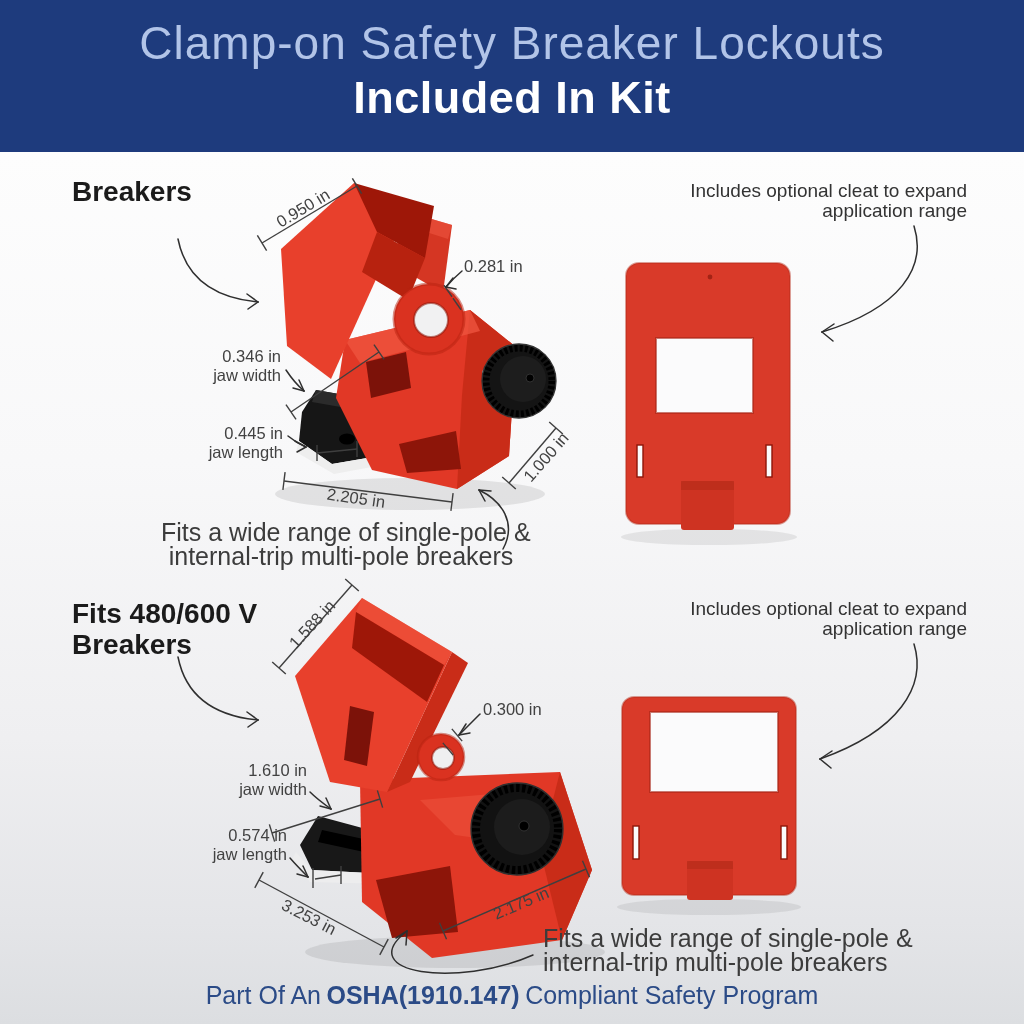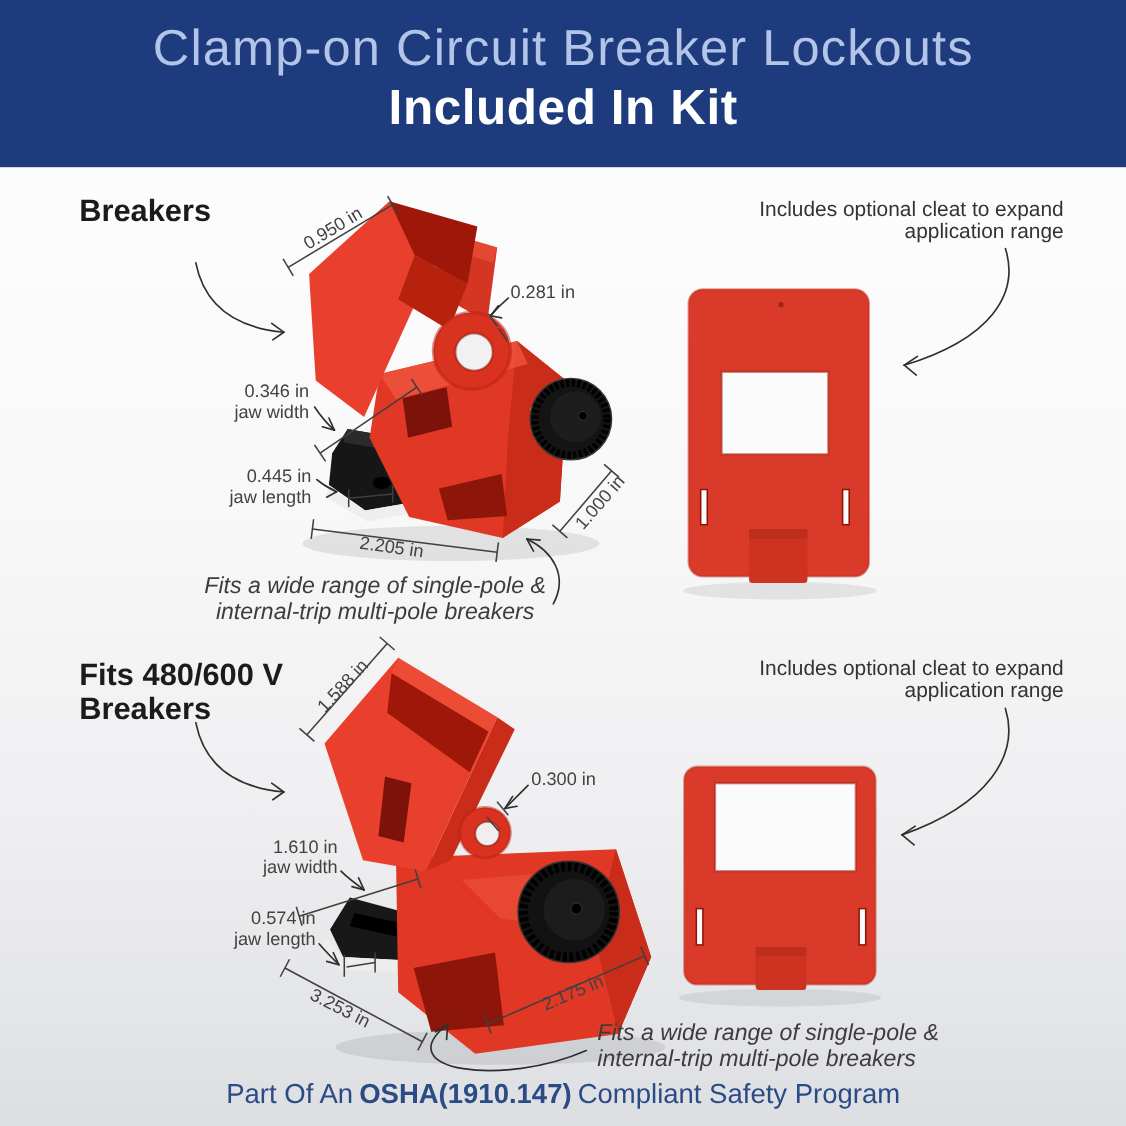--- a/index.html
+++ b/index.html
@@ -6,34 +6,34 @@
   .canvas{position:relative;width:1024px;height:1024px;margin:0 auto;overflow:hidden;
     font-family:"Liberation Sans",sans-serif;
     background:linear-gradient(180deg,#fdfdfd 152px,#f8f8f9 45%,#efeff1 72%,#e4e5e8 90%,#dcdee1 100%);}
   .header{position:absolute;top:0;left:0;right:0;height:152px;background:#1e3b7d;text-align:center;}
   .h-title{padding-top:15px;font-size:46px;line-height:57px;color:#b2c4e8;font-weight:400;letter-spacing:1px;}
   .h-sub{font-size:45px;line-height:52px;color:#ffffff;font-weight:bold;letter-spacing:.5px;}
   .sec-label{position:absolute;font-size:28px;font-weight:bold;color:#1b1b1b;line-height:31px;white-space:nowrap;}
   .ann{position:absolute;font-size:16.5px;color:#424242;line-height:18.5px;white-space:nowrap;}
   .ann-c{transform-origin:center;}
   .ann-r{text-align:right;}
-  .caption{position:absolute;font-size:21px;color:#3c3c3c;line-height:23.5px;white-space:nowrap;font-style:italic;}
+  .caption{position:absolute;font-size:25px;color:#3c3c3c;line-height:23.5px;white-space:nowrap;}
   .caption.center{text-align:center;}
   .note{position:absolute;font-size:19px;color:#333333;line-height:19.5px;text-align:right;white-space:nowrap;}
   .footer{position:absolute;top:981px;left:0;width:100%;text-align:center;font-size:25px;color:#2b4b87;white-space:nowrap;}
   .footer .b{font-weight:bold;margin:0 .22em;}
   svg.art{position:absolute;left:0;top:0;}
 </style>
 </head>
 <body>
 
 <div class="canvas">
 
   <div class="header">
-    <div class="h-title">Clamp-on Circuit Breaker Lockouts</div>
+    <div class="h-title">Clamp-on Safety Breaker Lockouts</div>
     <div class="h-sub">Included In Kit</div>
   </div>
 
   <svg class="art" width="1024" height="1024" viewBox="0 0 1024 1024">
     <defs></defs>
 
     <g>
       <ellipse cx="410" cy="494" rx="135" ry="16" fill="rgba(110,110,115,0.16)"></ellipse>
 
       <polygon points="316,390 396,404 402,452 332,464 299,441 302,412" fill="#161616"></polygon>

